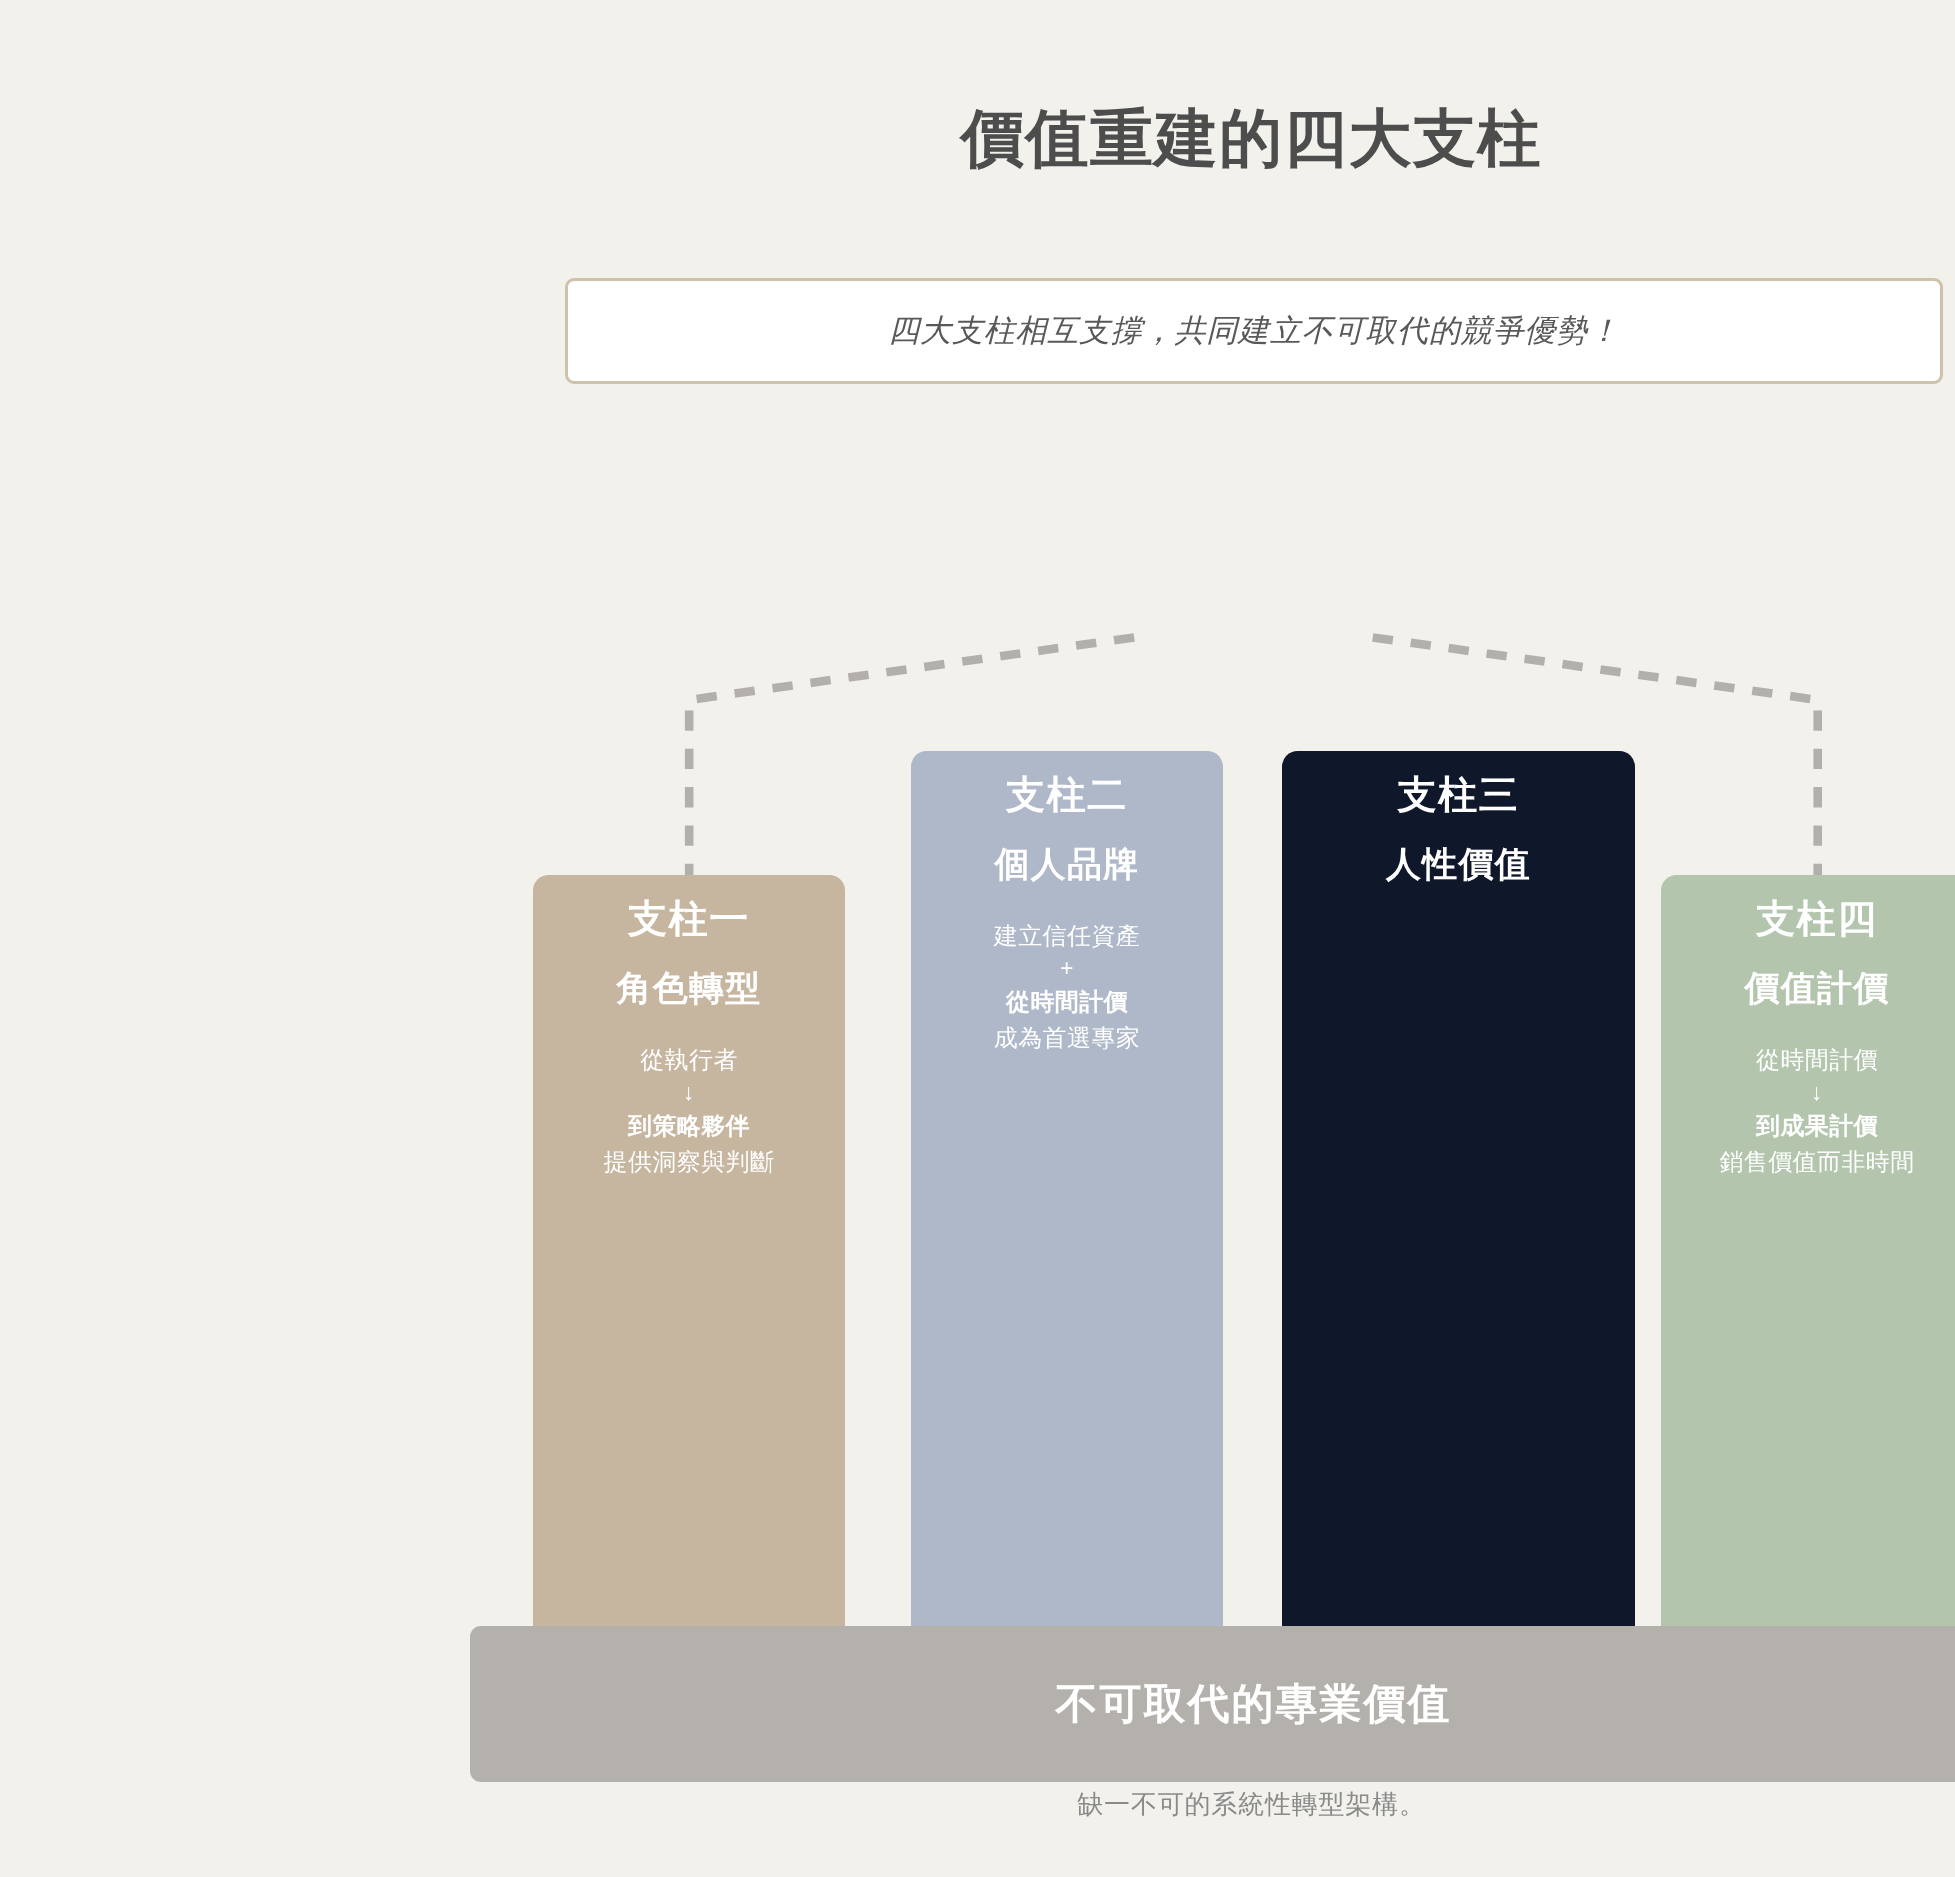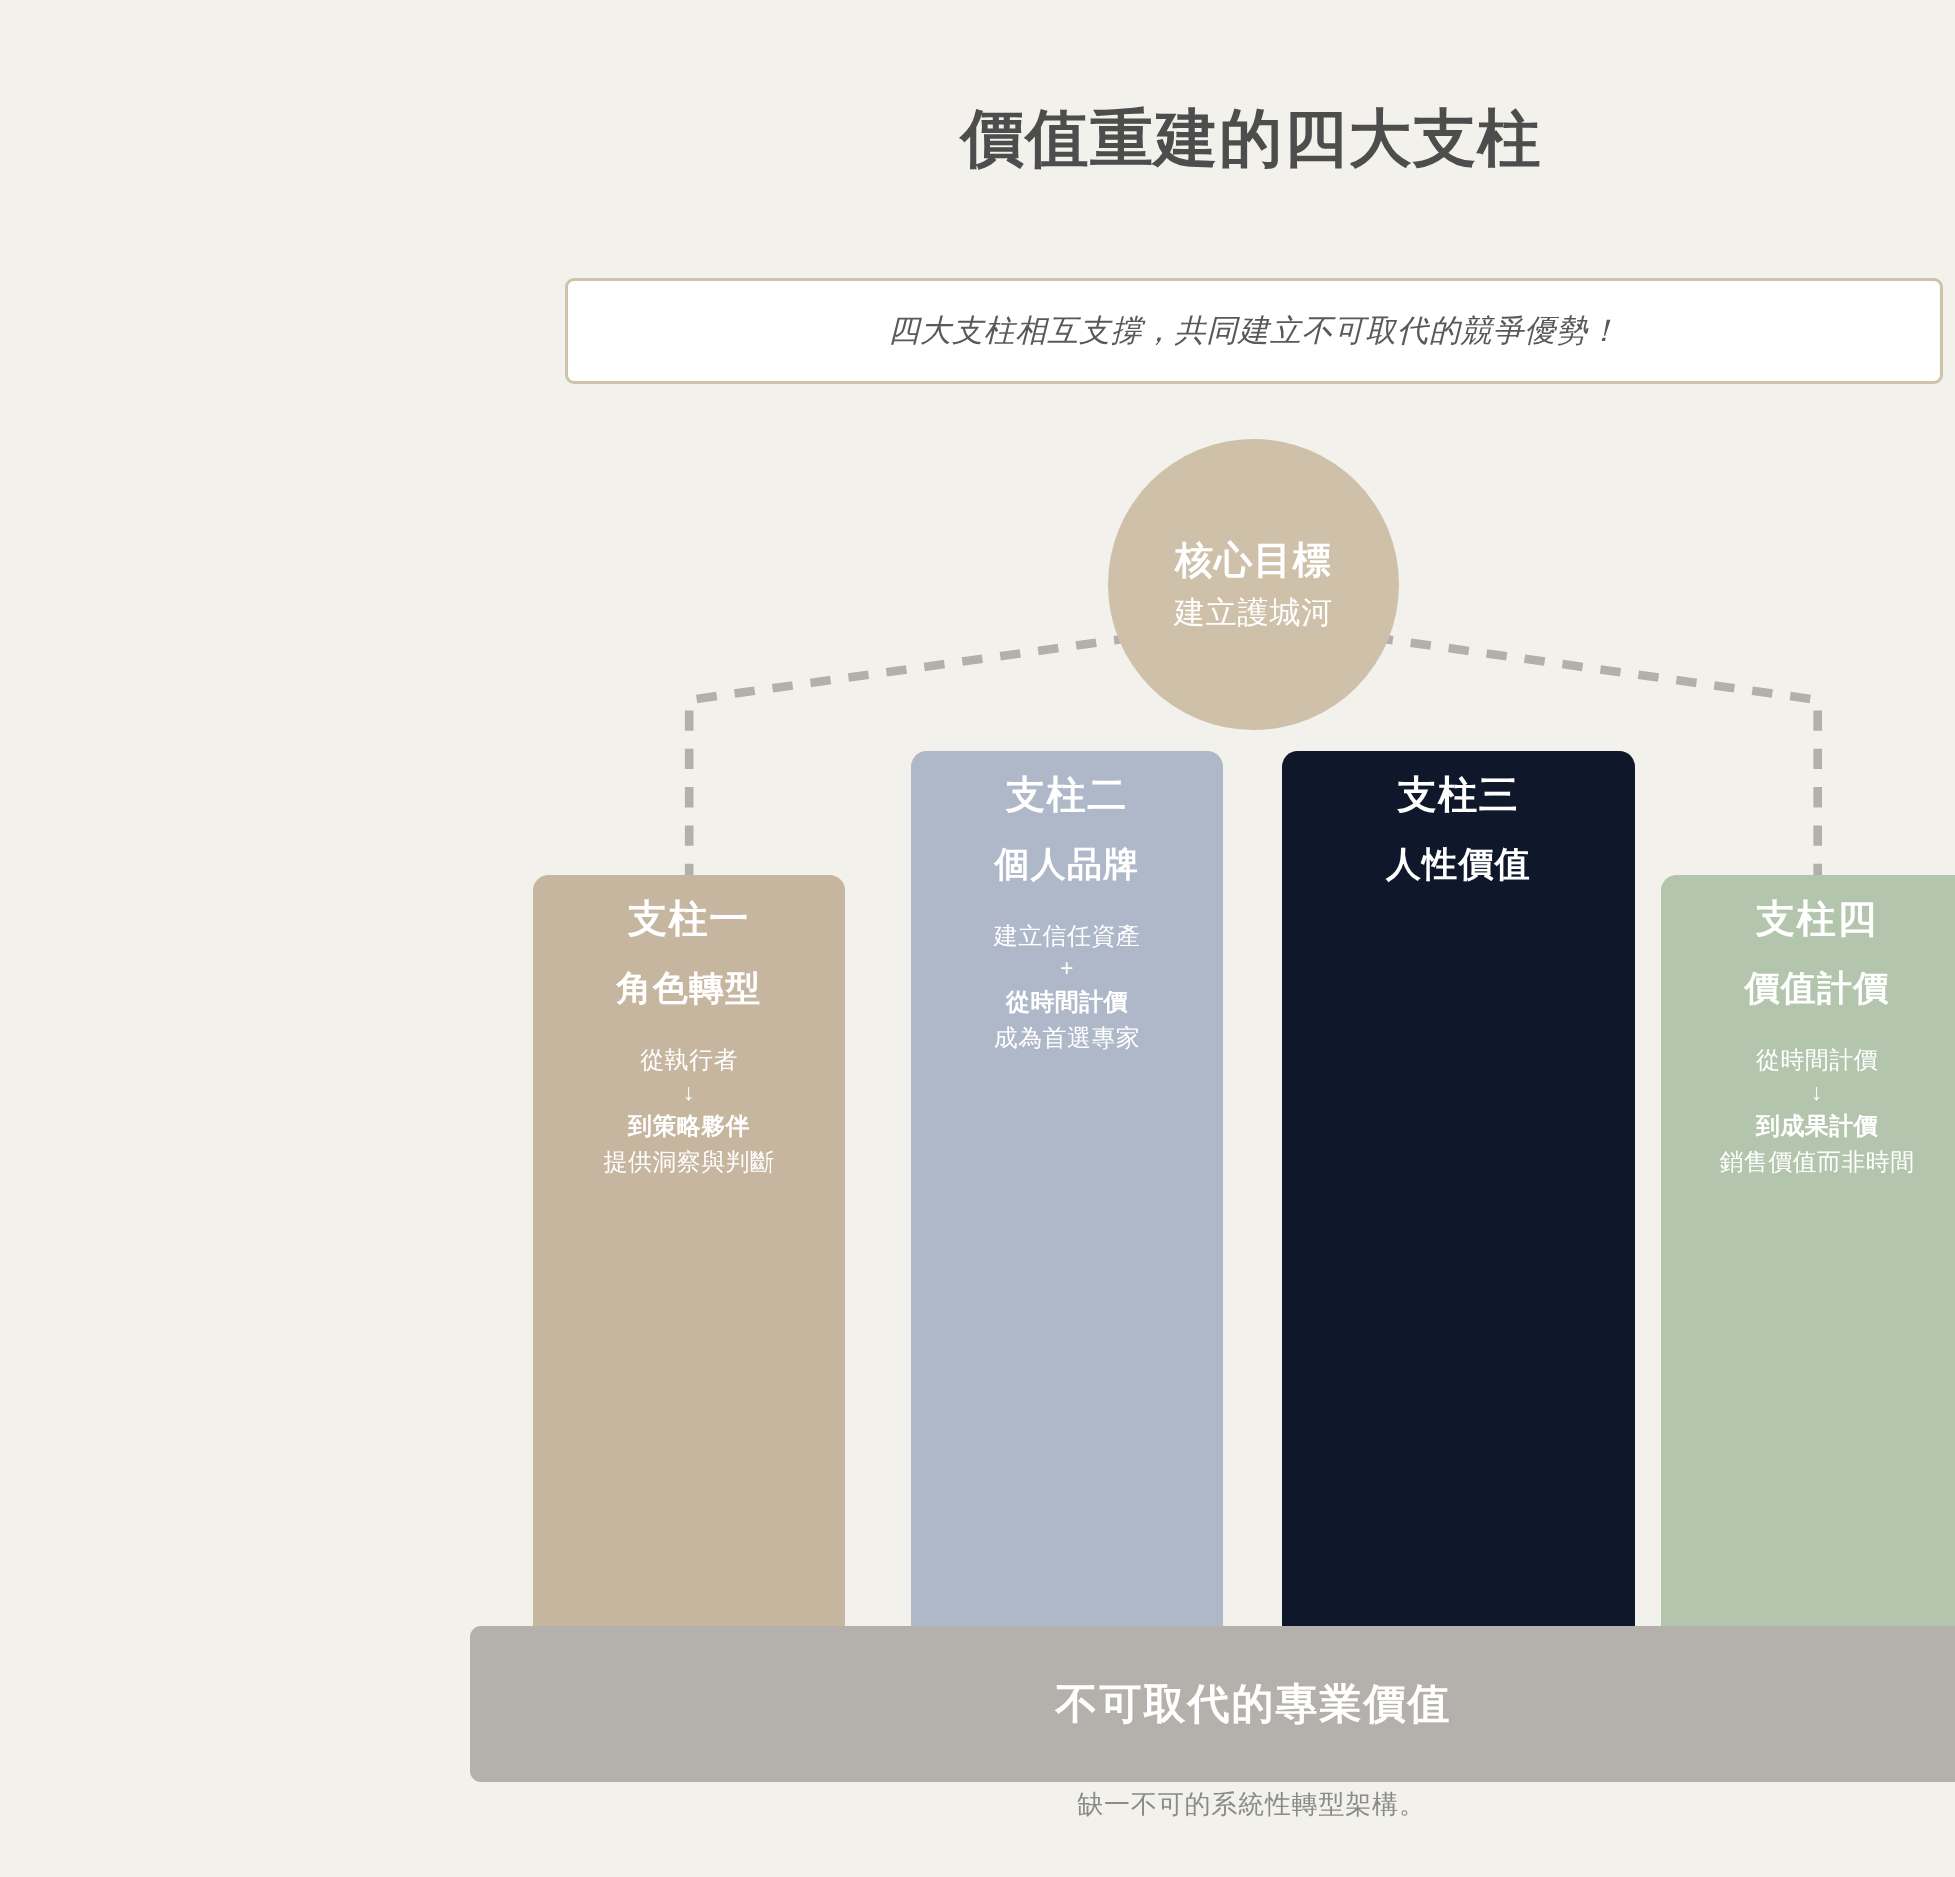--- a/index.html
+++ b/index.html
@@ -187,24 +187,20 @@
     <div id="banner-text">四大支柱相互支撐，共同建立不可取代的競爭優勢！</div>
   </div>
 
   <svg id="connectors" viewBox="0 0 6400 4800" width="2503" height="1877">
 
     <path d="M 2900 1630 L 1762 1790 L 1762 2240" fill="none" stroke="#b3b0ab" stroke-width="22" stroke-dasharray="52 46" stroke-linecap="butt"></path>
 
     <path d="M 3510 1630 L 4648 1790 L 4648 2240" fill="none" stroke="#b3b0ab" stroke-width="22" stroke-dasharray="52 46" stroke-linecap="butt"></path>
   </svg>
 
-  <div id="core-circle">
-    <div id="core-title">核心目標</div>
-    <div id="core-subtitle">建立護城河</div>
-  </div>
 
   <div class="pillar" style="left:533px; top:875px; width:312px; height:755px; background:#c6b69f;">
     <div class="pillar-number">支柱一</div>
     <div class="pillar-name">角色轉型</div>
     <div class="pillar-detail">
       <div>從執行者</div>
       <div class="arrow">↓</div>
       <div class="strong">到策略夥伴</div>
       <div>提供洞察與判斷</div>
     </div>

